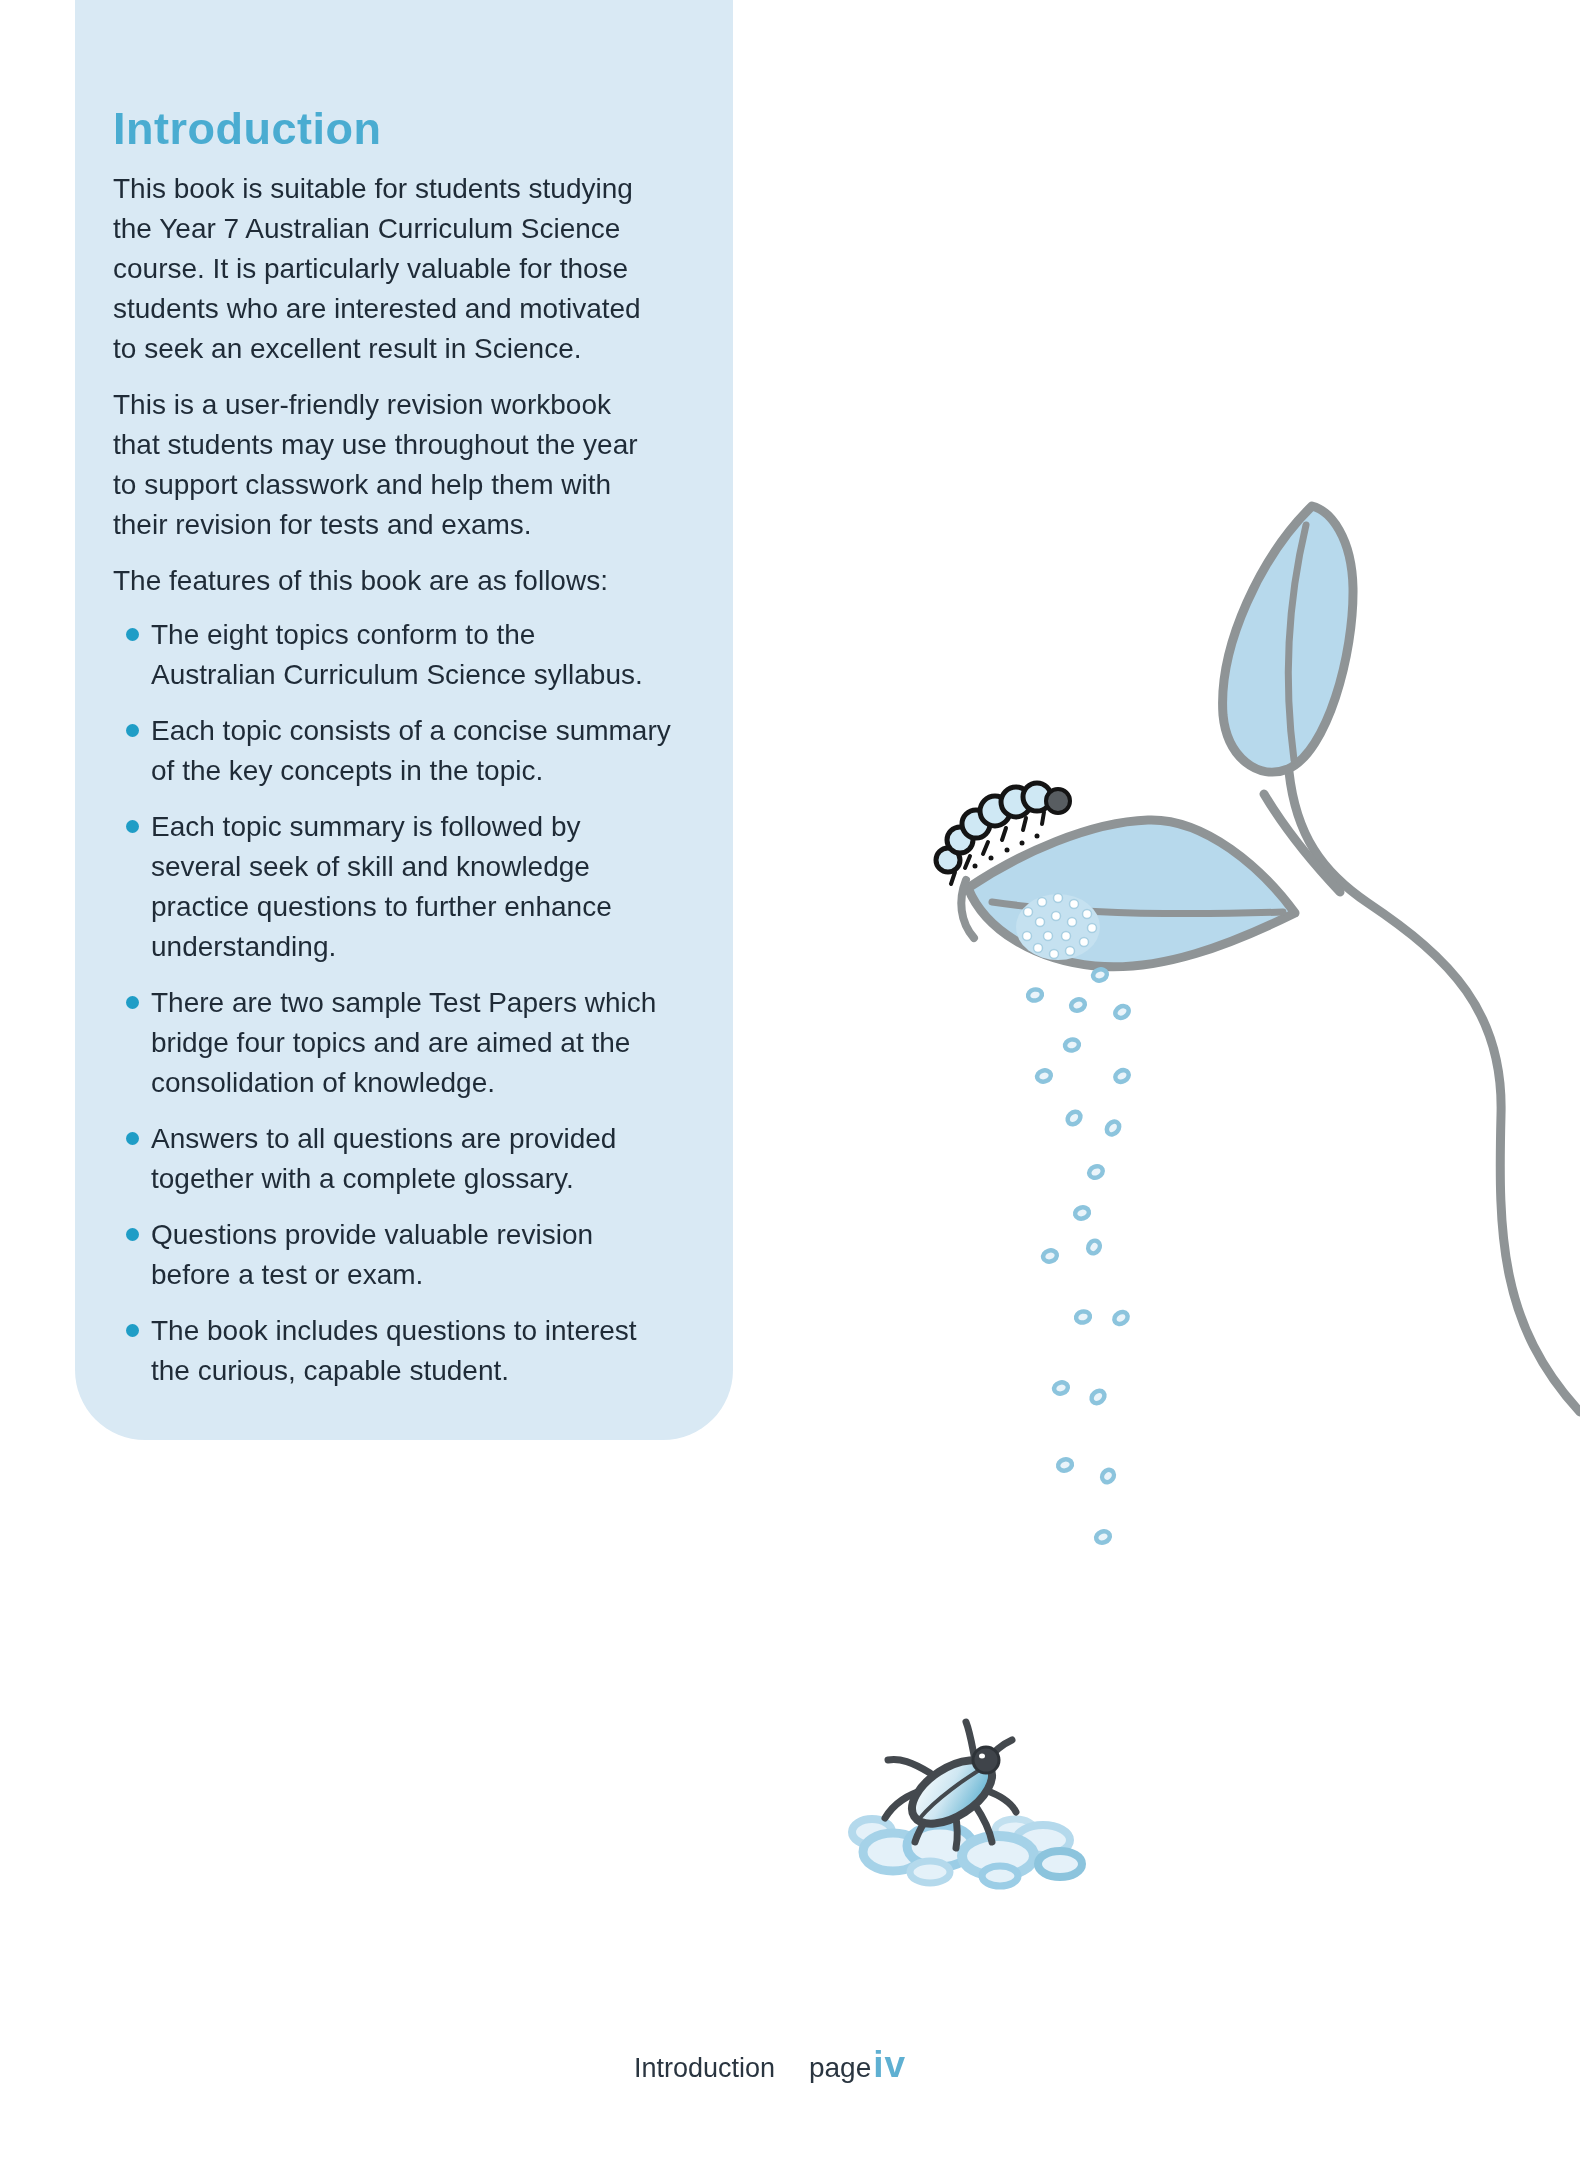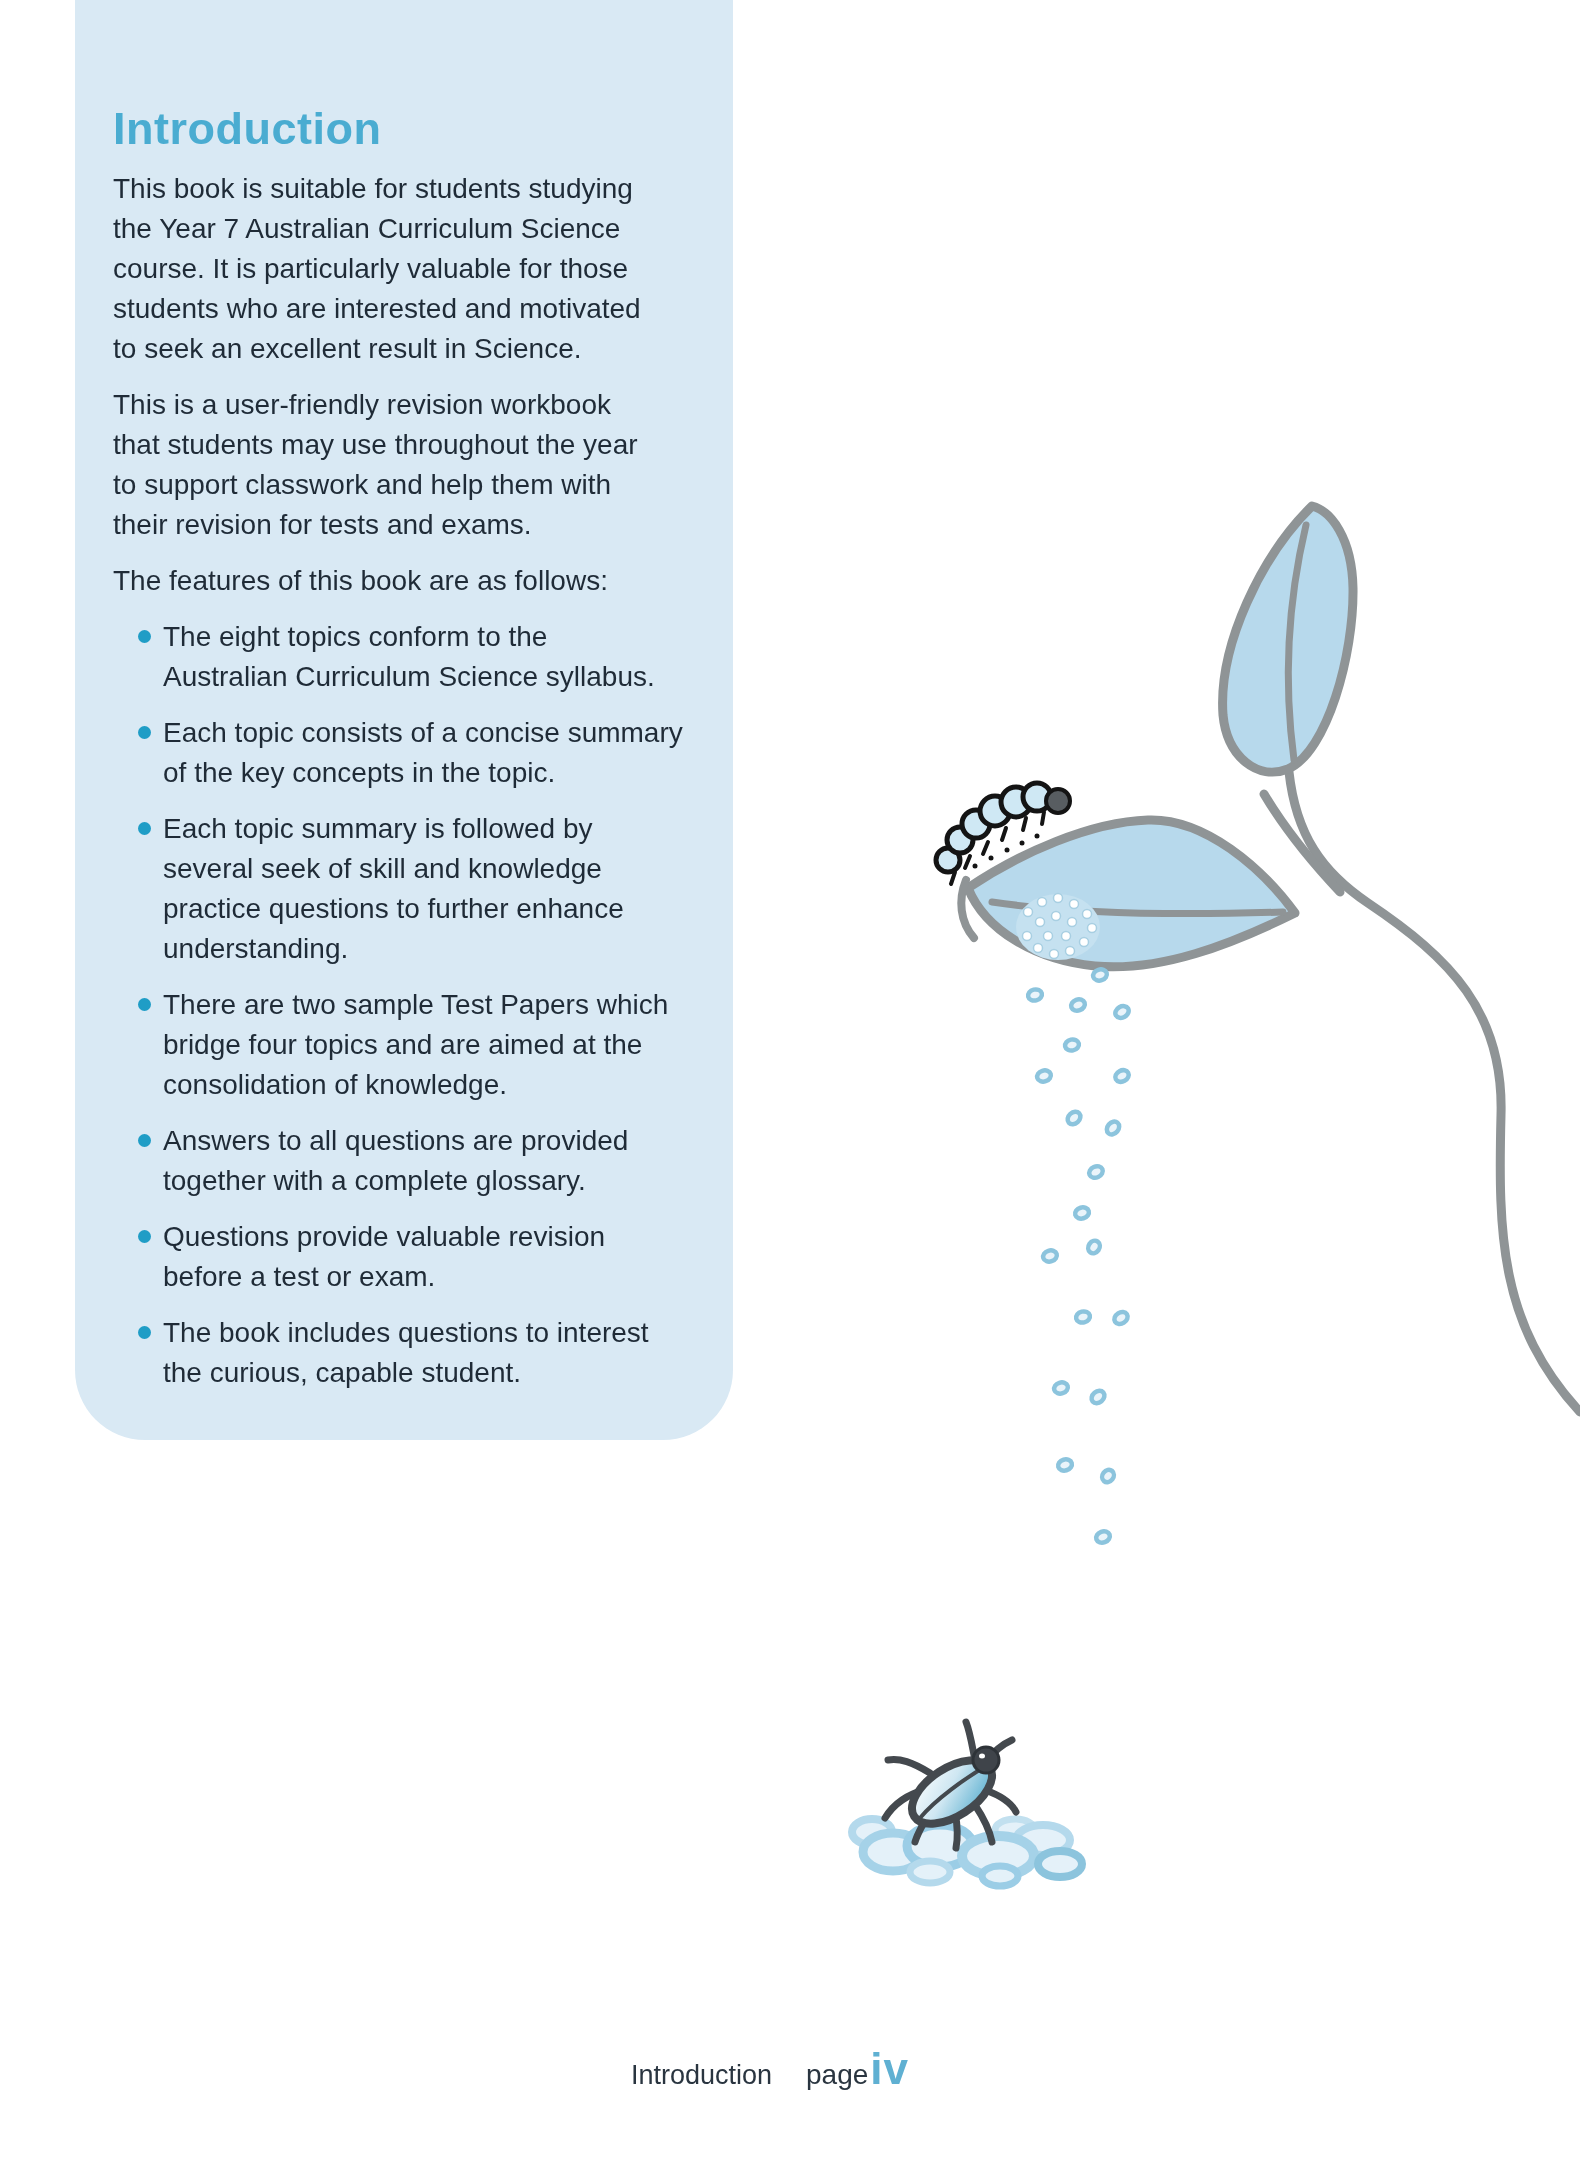--- a/index.html
+++ b/index.html
@@ -30,21 +30,21 @@
   }
   .para{
     margin:16px 0 14px 0;
     font-size:28px;
     line-height:40px;
     white-space:pre;
     color:#1f2b37;
   }
   .features{
     list-style:none;
-    margin:16px;padding:0;
+    margin:4px;padding:0;
   }
   .feature{
     display:flex;
     align-items:flex-start;
     margin:0 0 16px 0;
   }
   .dot{
     flex:0 0 auto;
     width:13px;height:13px;
     border-radius:50%;
@@ -68,21 +68,21 @@
     left:0;right:0;
     top:2044px;
     display:flex;
     justify-content:center;
     align-items:baseline;
     transform:translateX(-20px);
   }
   .footer .fsection{font-size:27px;color:#2a3540;}
   .footer .fword{font-size:28px;color:#2a3540;margin-left:34px;}
   .footer .pagenum{
-    font-size:44px;
+    font-size:37px;
     font-weight:bold;
     color:#5fb0d2;
     margin-left:2px;
     letter-spacing:1px;
   }
 </style>
 </head>
 <body>
 
 <div class="page">

